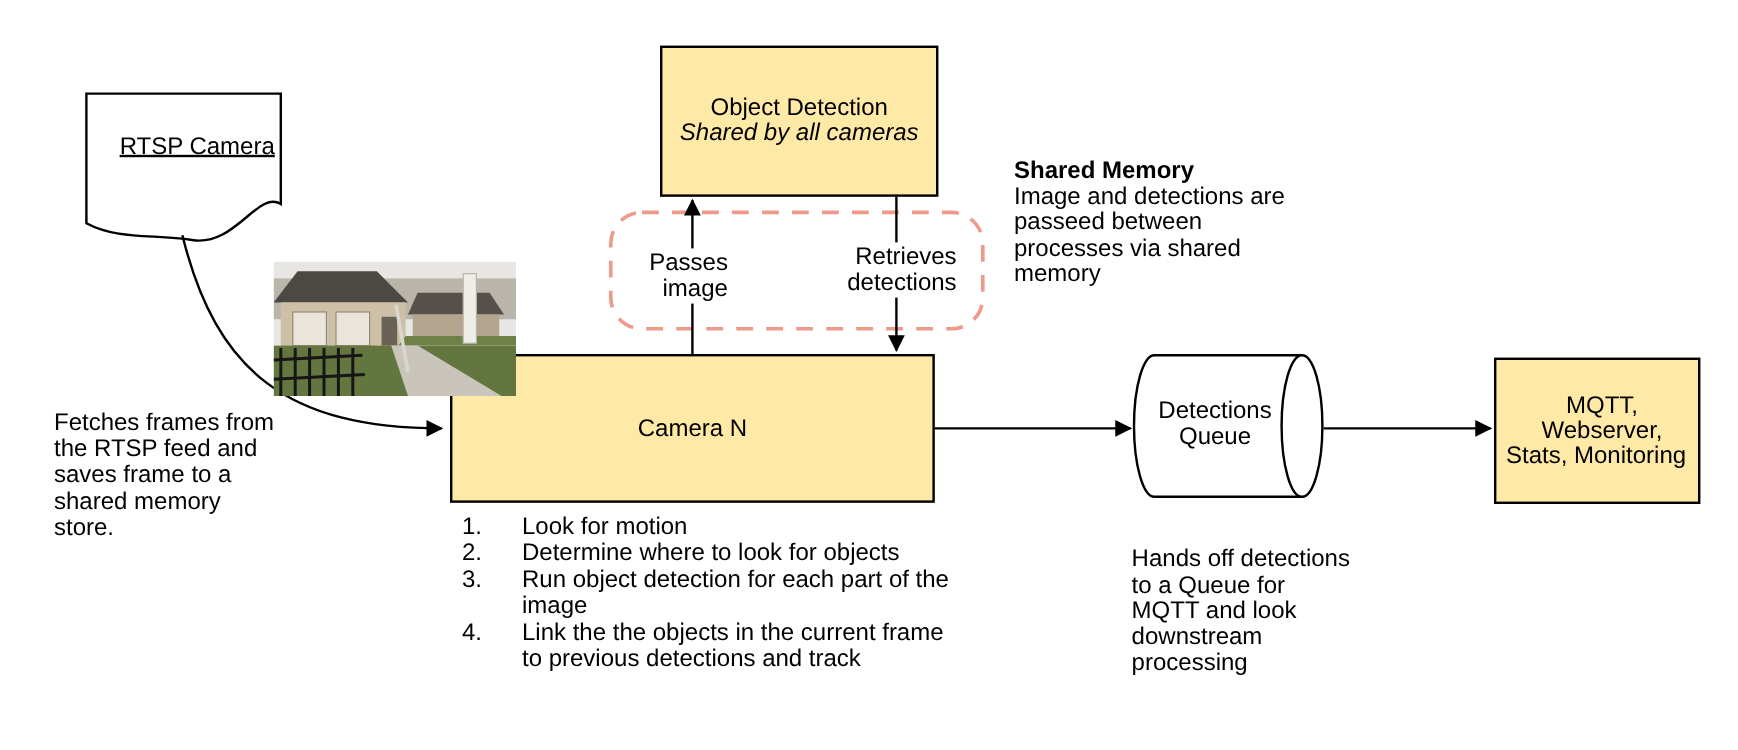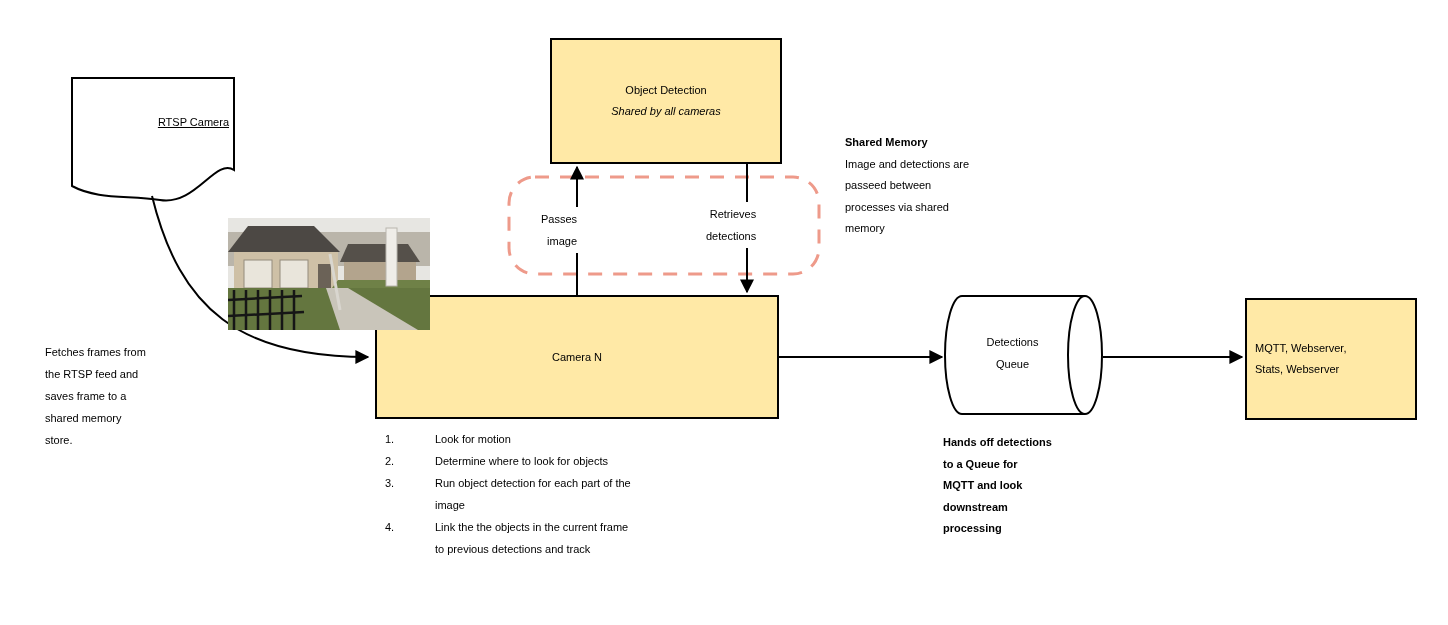--- a/index.html
+++ b/index.html
@@ -1,18 +1,18 @@
 <!DOCTYPE html>
 <html><head>
 <meta charset="utf-8">
 <style>
   html,body{margin:0;padding:0;background:#ffffff;}
   .canvas{
     position:relative;width:1448px;height:625px;overflow:hidden;background:#ffffff;
-    font-family:"Liberation Sans",sans-serif;font-size:11px;color:#000;
+    font-family:"Liberation Sans",sans-serif;font-size:20px;color:#000;
   }
   .overlay{position:absolute;left:0;top:0;z-index:1;}
   .box{
     position:absolute;z-index:2;background:#FFE9A6;border:2px solid #000;
     display:flex;flex-direction:column;align-items:center;justify-content:center;
     line-height:21px;text-align:center;
   }
   .od-box{left:550px;top:38px;width:228px;height:122px;}
   .od-sub{font-style:italic;}
   .cam-box{left:375px;top:295px;width:400px;height:120px;}
@@ -24,21 +24,21 @@
   .rtsp-label{left:77px;top:112px;width:152px;text-align:right;text-decoration:underline;}
   .queue-label{left:950px;top:331px;width:125px;text-align:center;line-height:22px;}
   .edge-label{background:#fff;padding:1px 3px;line-height:22px;text-align:right;}
   .passes-label{left:538px;top:207px;}
   .retrieves-label{left:703px;top:202px;}
   .note{position:absolute;z-index:4;line-height:21.5px;}
   .note div{white-space:nowrap;}
   .note-title{font-weight:bold;}
   .shared-note{left:845px;top:132px;}
   .fetch-note{left:45px;top:341px;line-height:22px;}
-  .handoff-note{left:943px;top:432px;font-weight:bold;}
+  .handoff-note{left:943px;top:456px;}
   .steps{position:absolute;left:385px;top:428px;z-index:4;line-height:22px;}
   .step{display:flex;}
   .step-num{width:50px;flex:0 0 50px;}
   .step-text div{white-space:nowrap;}
 </style>
 </head>
 <body>
 
 <div class="canvas">
 
@@ -73,21 +73,21 @@
     <div>Object Detection</div>
     <div class="od-sub">Shared by all cameras</div>
   </div>
 
   <div class="box cam-box">
     <div>Camera N</div>
   </div>
 
   <div class="box mqtt-box">
     <div>MQTT, Webserver,</div>
-    <div>Stats, Webserver</div>
+    <div>Stats, Monitoring</div>
   </div>
 
   <div class="photo">
     <svg viewBox="0 0 202 112" preserveAspectRatio="none">
       <rect x="0" y="0" width="202" height="112" fill="#e7e6e2"></rect>
       <rect x="0" y="14" width="202" height="34" fill="#968c7c" opacity="0.55"></rect>
       <g>
         <polygon points="120,26 180,26 192,44 112,44" fill="#55504a"></polygon>
         <rect x="116" y="44" width="72" height="18" fill="#b3a48d"></rect>
       </g>

